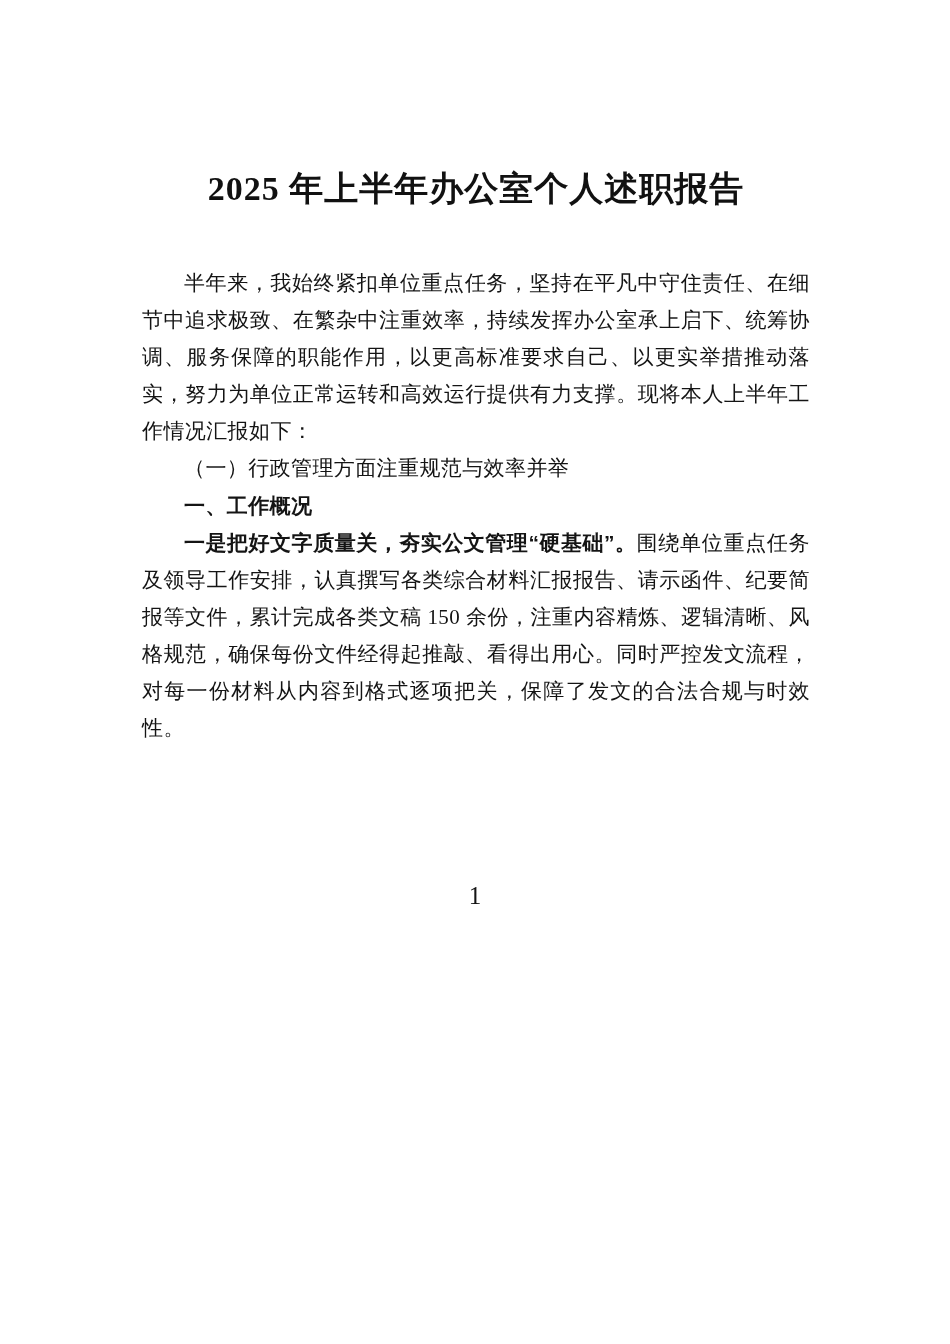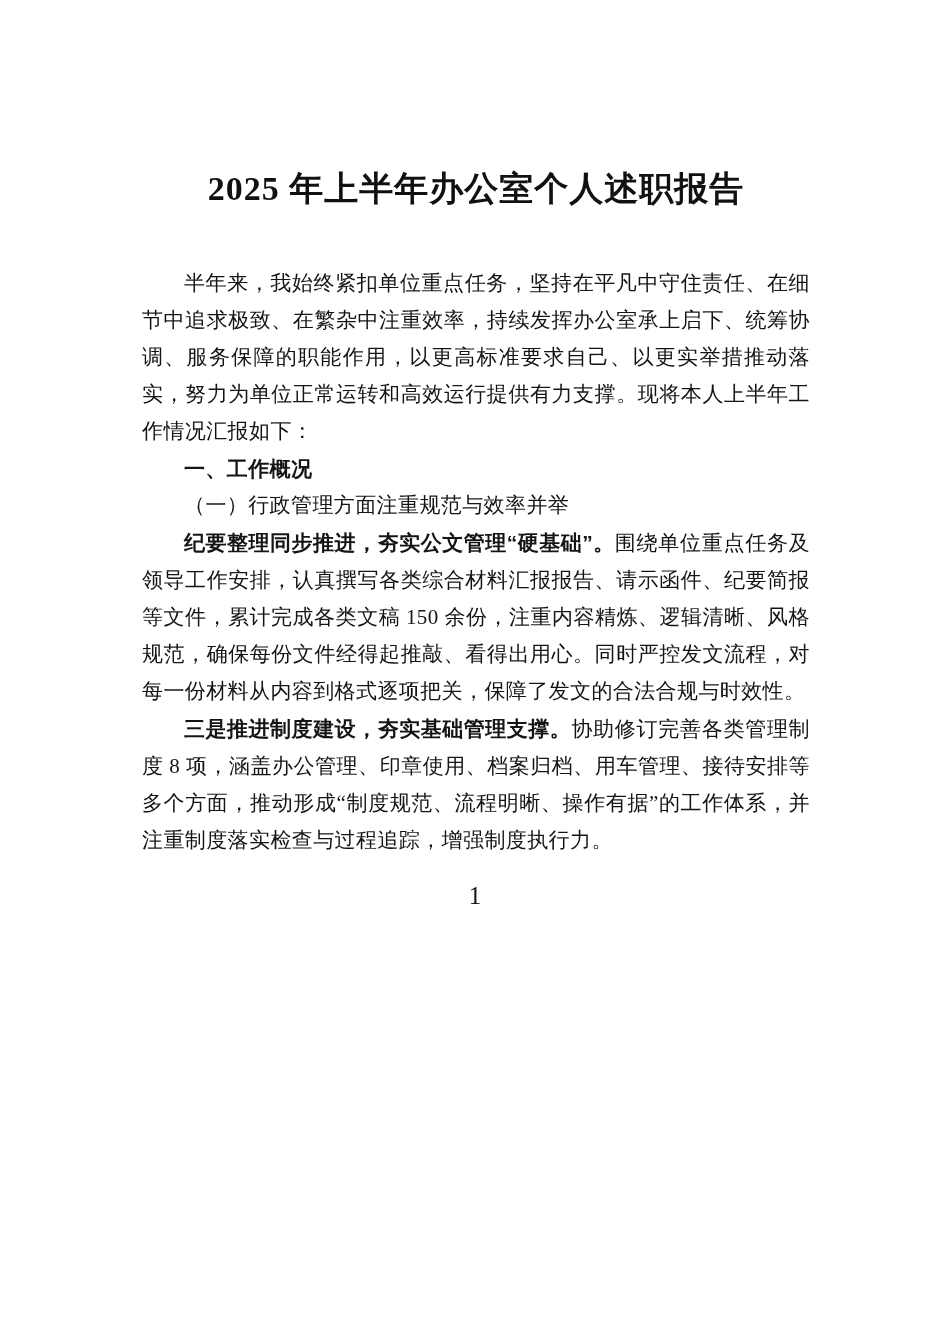--- a/index.html
+++ b/index.html
@@ -62,20 +62,19 @@
   }
 </style>
 </head>
 <body>
 
 <div class="page">
   <h1 class="doc-title">2025 年上半年办公室个人述职报告</h1>
 
   <div class="content">
       <p class="para body">半年来，我始终紧扣单位重点任务，坚持在平凡中守住责任、在细节中追求极致、在繁杂中注重效率，持续发挥办公室承上启下、统筹协调、服务保障的职能作用，以更高标准要求自己、以更实举措推动落实，努力为单位正常运转和高效运行提供有力支撑。现将本人上半年工作情况汇报如下：</p>
+      <p class="para sub-heading">（一）行政管理方面注重规范与效率并举</p>
       <p class="para section-heading">一、工作概况</p>
-      <p class="para sub-heading">（一）行政管理方面注重规范与效率并举</p>
-      <p class="para body"><span class="lead">纪要整理同步推进，夯实公文管理“硬基础”。</span>围绕单位重点任务及领导工作安排，认真撰写各类综合材料汇报报告、请示函件、纪要简报等文件，累计完成各类文稿 150 余份，注重内容精炼、逻辑清晰、风格规范，确保每份文件经得起推敲、看得出用心。同时严控发文流程，对每一份材料从内容到格式逐项把关，保障了发文的合法合规与时效性。</p>
-      <p class="para body"><span class="lead">三是推进制度建设，夯实基础管理支撑。</span>协助修订完善各类管理制度 8 项，涵盖办公管理、印章使用、档案归档、用车管理、接待安排等多个方面，推动形成“制度规范、流程明晰、操作有据”的工作体系，并注重制度落实检查与过程追踪，增强制度执行力。</p>
+      <p class="para body"><span class="lead">一是把好文字质量关，夯实公文管理“硬基础”。</span>围绕单位重点任务及领导工作安排，认真撰写各类综合材料汇报报告、请示函件、纪要简报等文件，累计完成各类文稿 150 余份，注重内容精炼、逻辑清晰、风格规范，确保每份文件经得起推敲、看得出用心。同时严控发文流程，对每一份材料从内容到格式逐项把关，保障了发文的合法合规与时效性。</p>
     </div>
 
   <div class="page-number">1</div>
 </div>
 
 </body></html>

